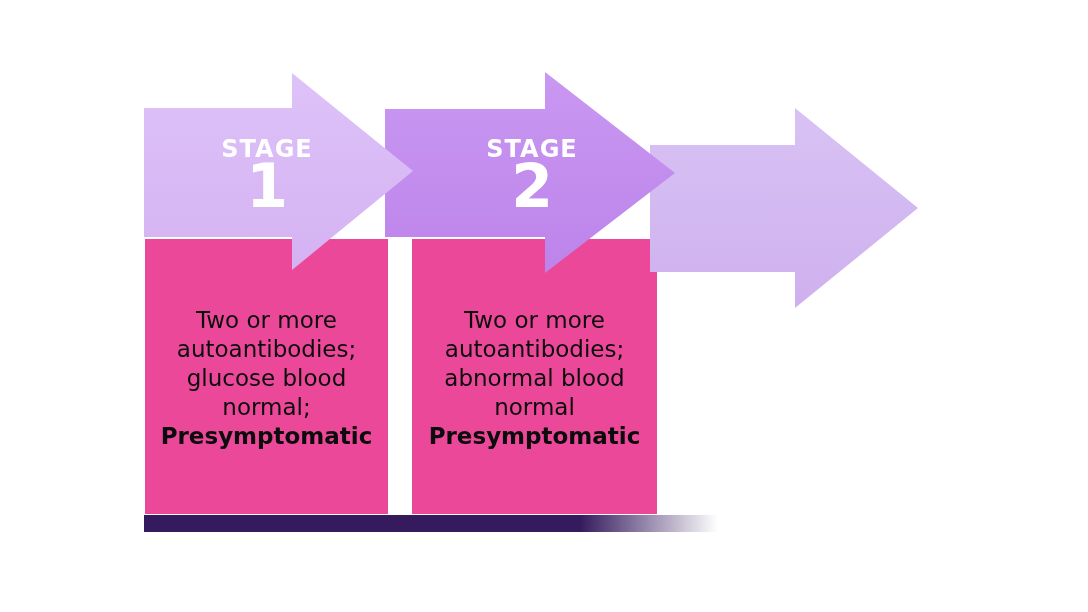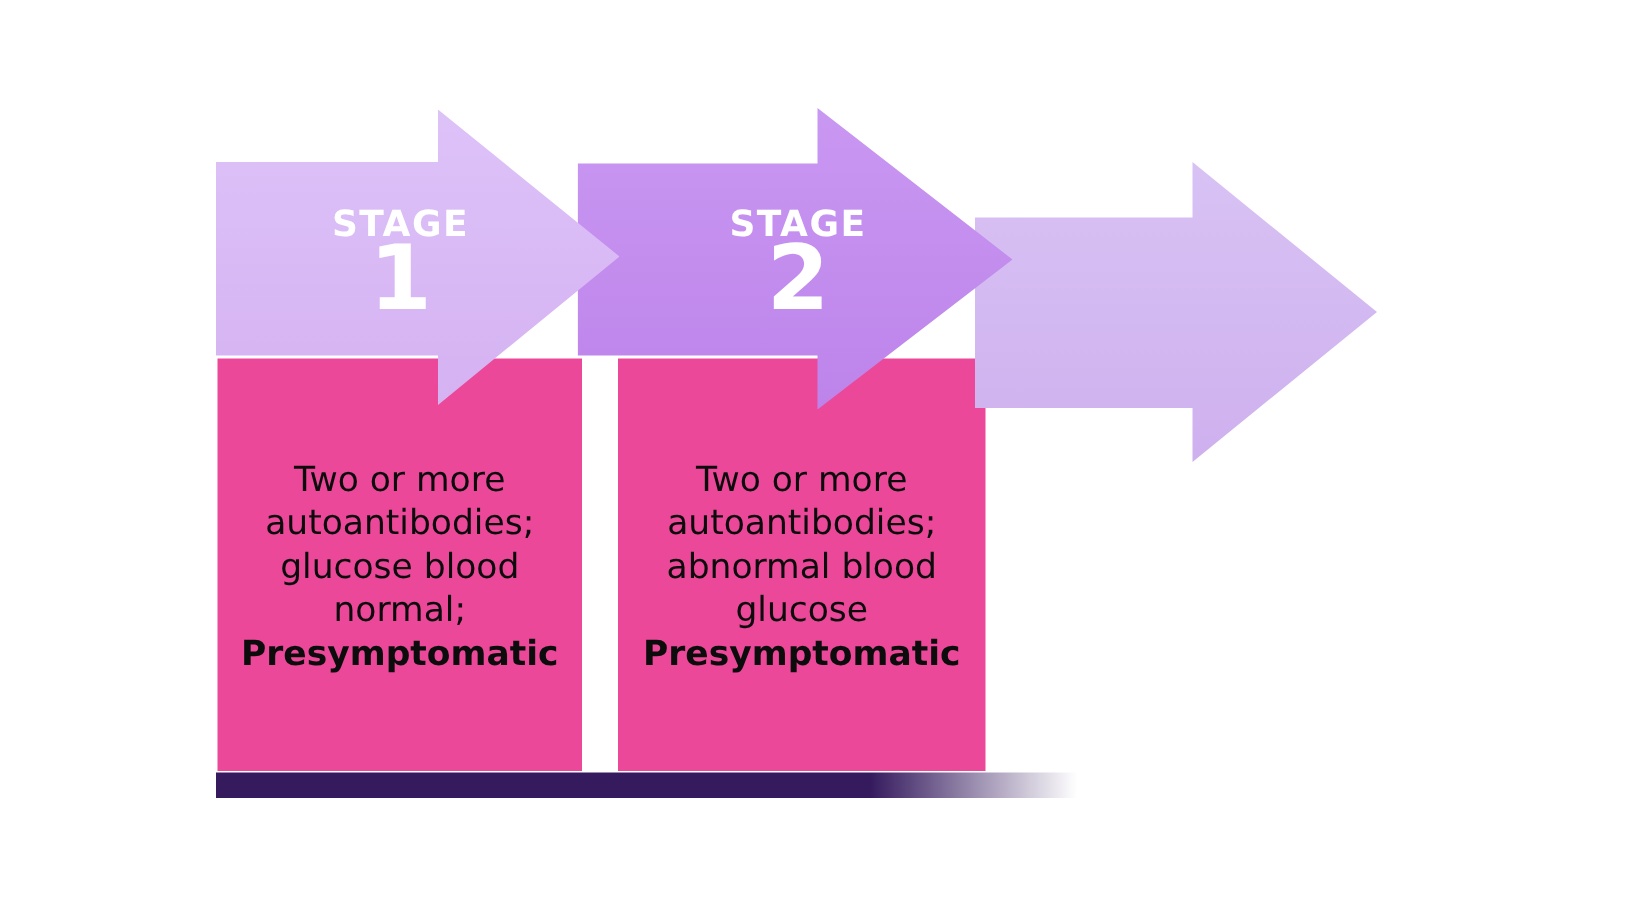--- a/index.html
+++ b/index.html
@@ -100,19 +100,19 @@
     <div class="card-line">autoantibodies;</div>
     <div class="card-line">glucose blood</div>
     <div class="card-line">normal;</div>
     <div class="card-line emphasis">Presymptomatic</div>
   </div>
 
   <div class="card card-2">
     <div class="card-line">Two or more</div>
     <div class="card-line">autoantibodies;</div>
     <div class="card-line">abnormal blood</div>
-    <div class="card-line">glucose</div>
+    <div class="card-line">normal</div>
     <div class="card-line emphasis">Presymptomatic</div>
   </div>
 
   <div class="timeline-bar"></div>
 
 </div>
 
 </body></html>

